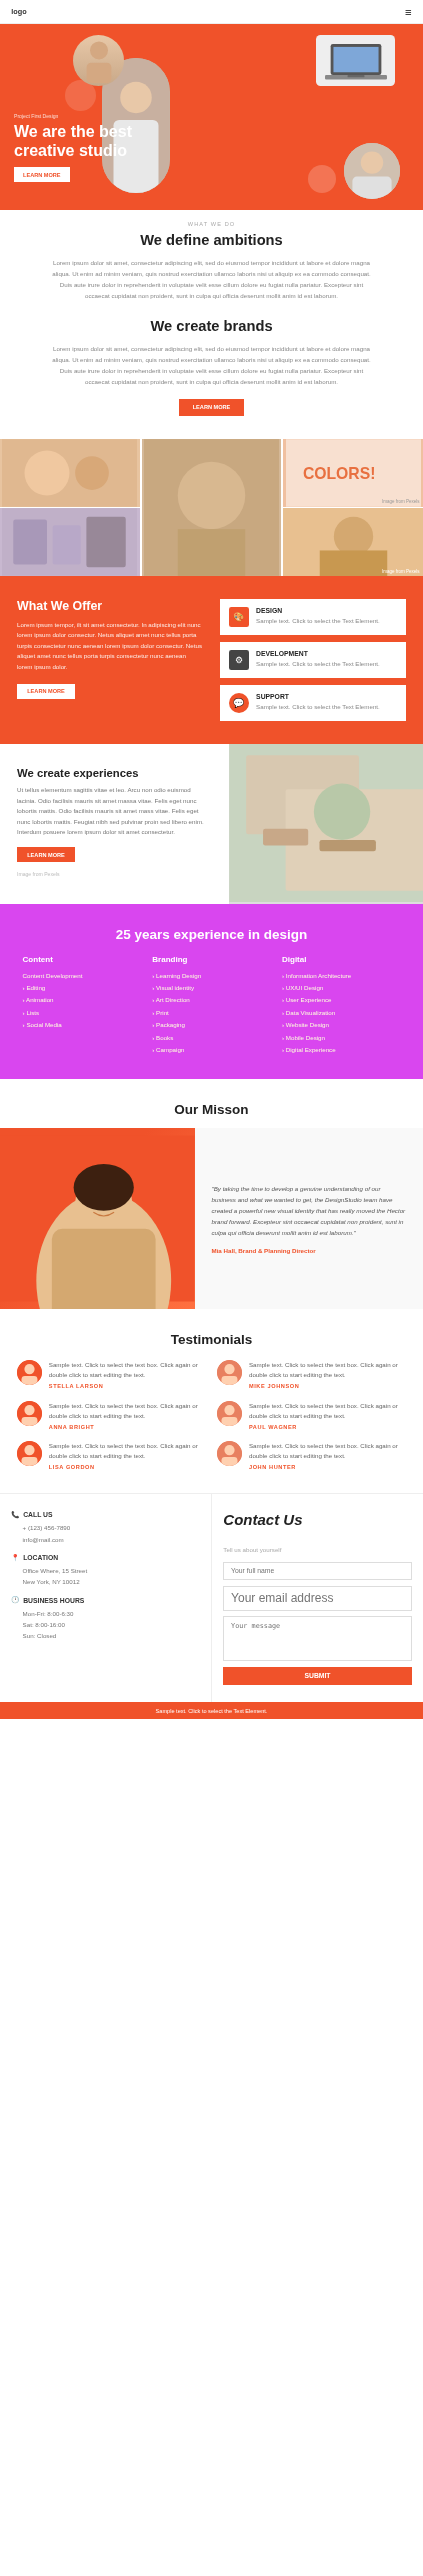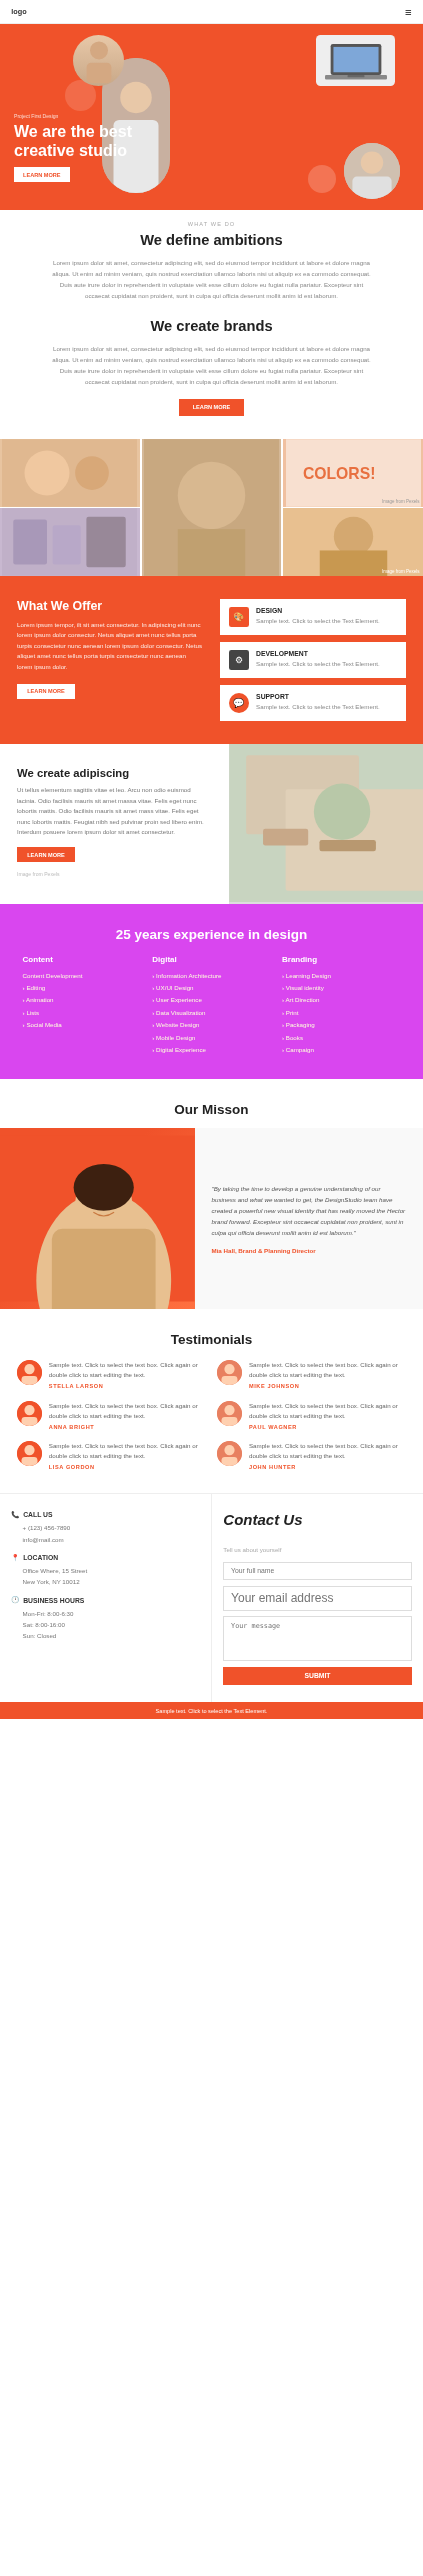--- a/index.html
+++ b/index.html
@@ -140,21 +140,21 @@
       <div>
         <div style="font-size:6.8px;font-weight:bold;color:#222;margin-bottom:2.3px;">SUPPORT</div>
         <div style="font-size:6.2px;color:#888;line-height:1.5;">Sample text. Click to select the Text Element.</div>
       </div>
     </div>
   </div>
 </section>
 
 <section style="display:flex;">
   <div style="flex:1;padding:22.6px 17px;background:#fff;">
-    <h2 style="font-size:11.3px;font-weight:bold;color:#222;margin-bottom:6.8px;">We create adipiscing</h2>
+    <h2 style="font-size:11.3px;font-weight:bold;color:#222;margin-bottom:6.8px;">We create experiences</h2>
     <p style="font-size:6.2px;color:#777;line-height:1.7;margin-bottom:9px;">Ut tellus elementum sagittis vitae et leo. Arcu non odio euismod lacinia. Odio facilisis mauris sit amet massa vitae. Felis eget nunc lobortis mattis. Odio facilisis mauris sit amet mass vitae. Felis eget nunc lobortis mattis. Feugiat nibh sed pulvinar proin sed libero enim. Interdum posuere lorem ipsum dolor sit amet consectetur.</p>
     <button style="background:#f0522a;color:#fff;border:none;padding:4.5px 10.2px;font-size:5.6px;font-weight:bold;cursor:pointer;margin-bottom:4.5px;">LEARN MORE</button>
     <div style="font-size:5.1px;color:#bbb;margin-top:4.5px;">Image from Pexels</div>
   </div>
   <div style="flex:1;background:#ddd;min-height:147px;overflow:hidden;">
     <svg width="212" height="158" viewBox="0 0 375 280">
       <rect width="375" height="280" fill="#c8d4c0"></rect>
       <rect x="30" y="20" width="200" height="140" rx="4" fill="#d8c8b0"></rect>
       <rect x="100" y="80" width="250" height="180" rx="4" fill="#e0d0b8"></rect>
       <circle cx="200" cy="120" r="50" fill="#b8c8a8"></circle>
@@ -172,43 +172,43 @@
       <div style="font-size:8px;font-weight:bold;color:#fff;margin-bottom:5.6px;">Content</div>
       <ul style="list-style:none;">
         <li style="font-size:6.2px;color:#ffd;line-height:2;">Content Development</li>
         <li style="font-size:6.2px;color:#ffd;line-height:2;">› <span>Editing</span></li>
         <li style="font-size:6.2px;color:#ffd;line-height:2;">› <span>Animation</span></li>
         <li style="font-size:6.2px;color:#ffd;line-height:2;">› <span>Lists</span></li>
         <li style="font-size:6.2px;color:#ffd;line-height:2;">› <span>Social Media</span></li>
       </ul>
     </div>
     <div style="flex:1;">
+      <div style="font-size:8px;font-weight:bold;color:#fff;margin-bottom:5.6px;">Branding</div>
+      <ul style="list-style:none;">
+        <li style="font-size:6.2px;color:#ffd;line-height:2;">› <span>Learning Design</span></li>
+        <li style="font-size:6.2px;color:#ffd;line-height:2;">› <span>Visual identity</span></li>
+        <li style="font-size:6.2px;color:#ffd;line-height:2;">› <span>Art Direction</span></li>
+        <li style="font-size:6.2px;color:#ffd;line-height:2;">› <span>Print</span></li>
+        <li style="font-size:6.2px;color:#ffd;line-height:2;">› <span>Packaging</span></li>
+        <li style="font-size:6.2px;color:#ffd;line-height:2;">› <span>Books</span></li>
+        <li style="font-size:6.2px;color:#ffd;line-height:2;">› <span>Campaign</span></li>
+      </ul>
+    </div>
+    <div style="flex:1;">
       <div style="font-size:8px;font-weight:bold;color:#fff;margin-bottom:5.6px;">Digital</div>
       <ul style="list-style:none;">
         <li style="font-size:6.2px;color:#ffd;line-height:2;">› <span>Information Architecture</span></li>
         <li style="font-size:6.2px;color:#ffd;line-height:2;">› <span>UX/UI Design</span></li>
         <li style="font-size:6.2px;color:#ffd;line-height:2;">› <span>User Experience</span></li>
         <li style="font-size:6.2px;color:#ffd;line-height:2;">› <span>Data Visualization</span></li>
         <li style="font-size:6.2px;color:#ffd;line-height:2;">› <span>Website Design</span></li>
         <li style="font-size:6.2px;color:#ffd;line-height:2;">› <span>Mobile Design</span></li>
         <li style="font-size:6.2px;color:#ffd;line-height:2;">› <span>Digital Experience</span></li>
       </ul>
     </div>
-    <div style="flex:1;">
-      <div style="font-size:8px;font-weight:bold;color:#fff;margin-bottom:5.6px;">Branding</div>
-      <ul style="list-style:none;">
-        <li style="font-size:6.2px;color:#ffd;line-height:2;">› <span>Learning Design</span></li>
-        <li style="font-size:6.2px;color:#ffd;line-height:2;">› <span>Visual identity</span></li>
-        <li style="font-size:6.2px;color:#ffd;line-height:2;">› <span>Art Direction</span></li>
-        <li style="font-size:6.2px;color:#ffd;line-height:2;">› <span>Print</span></li>
-        <li style="font-size:6.2px;color:#ffd;line-height:2;">› <span>Packaging</span></li>
-        <li style="font-size:6.2px;color:#ffd;line-height:2;">› <span>Books</span></li>
-        <li style="font-size:6.2px;color:#ffd;line-height:2;">› <span>Campaign</span></li>
-      </ul>
-    </div>
   </div>
 </section>
 
 <section style="padding:22.6px 0 0;background:#fff;">
   <h2 style="text-align:center;font-size:13.5px;font-weight:bold;color:#222;padding:0 28px 11.3px;">Our Misson</h2>
   <div style="display:flex;">
     <div style="flex:1;position:relative;min-height:169px;background:#f0522a;overflow:hidden;">
       <div style="width:100%;height:100%;background:linear-gradient(135deg,#f0522a 40%,#ff7040 100%);display:flex;align-items:flex-end;padding-bottom:0;">
         <svg width="212" height="181" viewBox="0 0 375 320">
           <rect width="375" height="320" fill="#f0522a"></rect>

